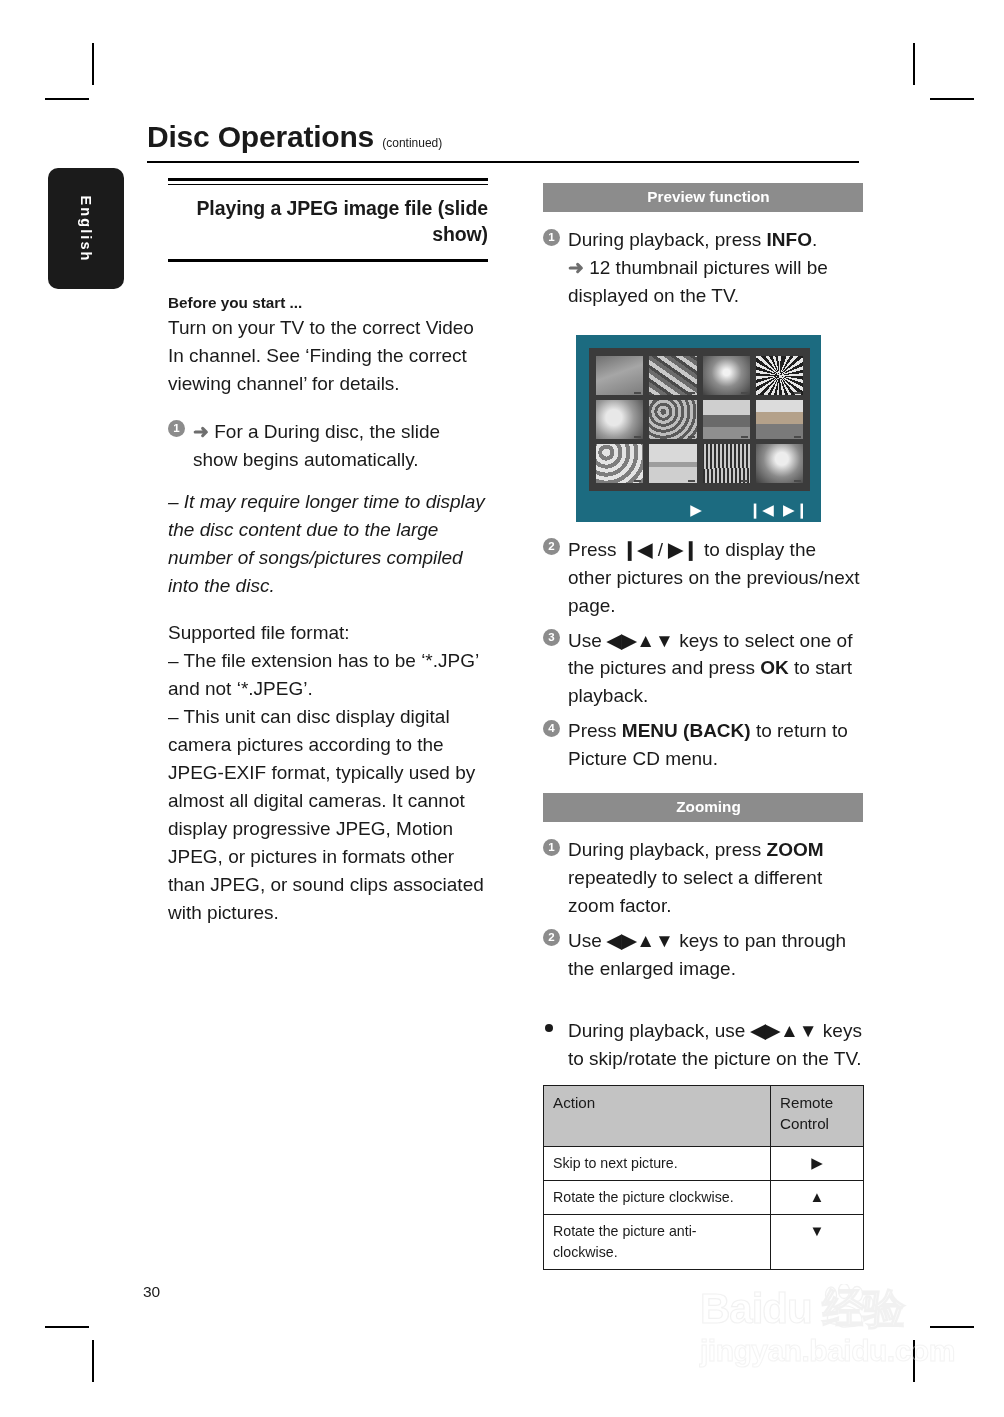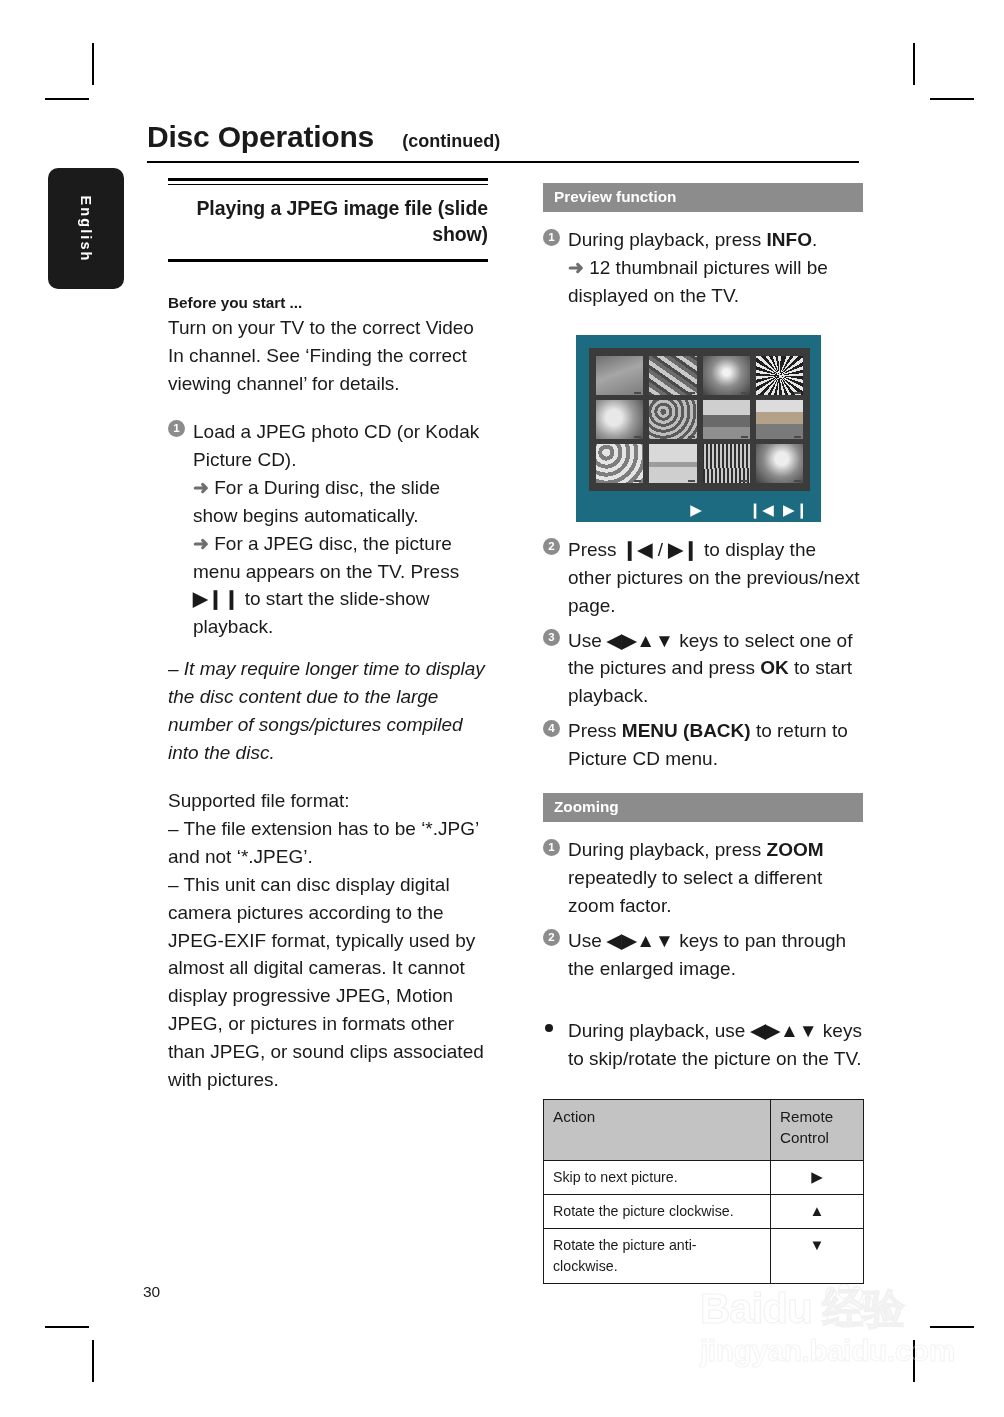--- a/index.html
+++ b/index.html
@@ -57,24 +57,23 @@
   .page-title {
     position: absolute;
     left: 147px;
     top: 120px;
     font-size: 30px;
     font-weight: bold;
     letter-spacing: -0.2px;
     white-space: nowrap;
   }
   .page-title .cont {
-    font-size: 18px;
-    font-weight: bold;
+    font-size: 12px;
+    font-weight: normal;
     letter-spacing: 0;
-    margin-left: 20px;
   }
   .title-rule {
     position: absolute;
     left: 147px;
     top: 161px;
     width: 712px;
     height: 2.2px;
     background: #000;
   }
 
@@ -141,20 +140,21 @@
 
   
   .bar {
     background: #8c8c8c;
     color: #ffffff;
     font-size: 15.3px;
     font-weight: bold;
     padding: 5px 0 6px 11px;
     width: 320px;
     box-sizing: border-box;
+    text-align: center;
   }
 
   
   .tv {
     margin: 25px 0 0 33px;
     width: 245px;
     height: 187px;
     background: #1c6b80;
     box-sizing: border-box;
     padding: 13px 11px 30px 13px;
@@ -216,21 +216,21 @@
   .t8  { background: linear-gradient(to bottom,#dcdcdc 0 30%,#b4a18a 30% 62%,#7a7a7a 62%); }
   .t9  { background: repeating-radial-gradient(circle at 22% 22%,#e4e4e4 0 4px,#7d7d7d 4px 8px); }
   .t10 { background: linear-gradient(to bottom,#d9d9d9 0 46%,#9d9d9d 46% 58%,#cfcfcf 58%); }
   .t11 { background: repeating-linear-gradient(88deg,#2e2e2e 0 2px,#cacaca 2px 4px); }
   .t12 { background: radial-gradient(circle at 55% 38%,#ededed 0 18%,#8a8a8a 52%,#3d3d3d 100%); }
 
   
   table.rc {
     border-collapse: collapse;
     width: 320px;
-    margin-top: 26px;
+    margin-top: 12px;
     table-layout: fixed;
   }
   table.rc th, table.rc td {
     border: 1.2px solid #1a1a1a;
     font-size: 14.2px;
     font-weight: normal;
     text-align: left;
     vertical-align: top;
     padding: 6px 9px 7px 9px;
     line-height: 1.42;
@@ -325,30 +325,23 @@
     <div class="hrule-thick"></div>
   </div>
 
   <p class="b-bold">Before you start ...</p>
   <p class="body">Turn on your TV to the correct Video In channel. See ‘Finding the correct viewing channel’ for details.</p>
 
   <div class="sp-lg"></div>
 
   <div class="step">
     <div class="num">1</div>
-    <p class="body">Load a JPEG photo CD (or Kodak Picture CD).</p>
     <p class="body">
       <span class="arrow">➜</span>
       <span>For a During disc, the slide show begins automatically.</span>
-    </p>
-    <p class="body">
-      <span class="arrow">➜</span>
-      <span>For a JPEG disc, the picture menu appears on the TV. Press</span>
-      <b>▶❙❙</b>
-      <span>to start the slide-show playback.</span>
     </p>
   </div>
 
   <div class="sp-md"></div>
 
   <p class="body italic">–  It may require longer time to display the disc content due to the large number of songs/pictures compiled into the disc.</p>
 
   <div class="sp-lg"></div>
 
   <p class="body" style="font-weight:normal">Supported file format:</p>

